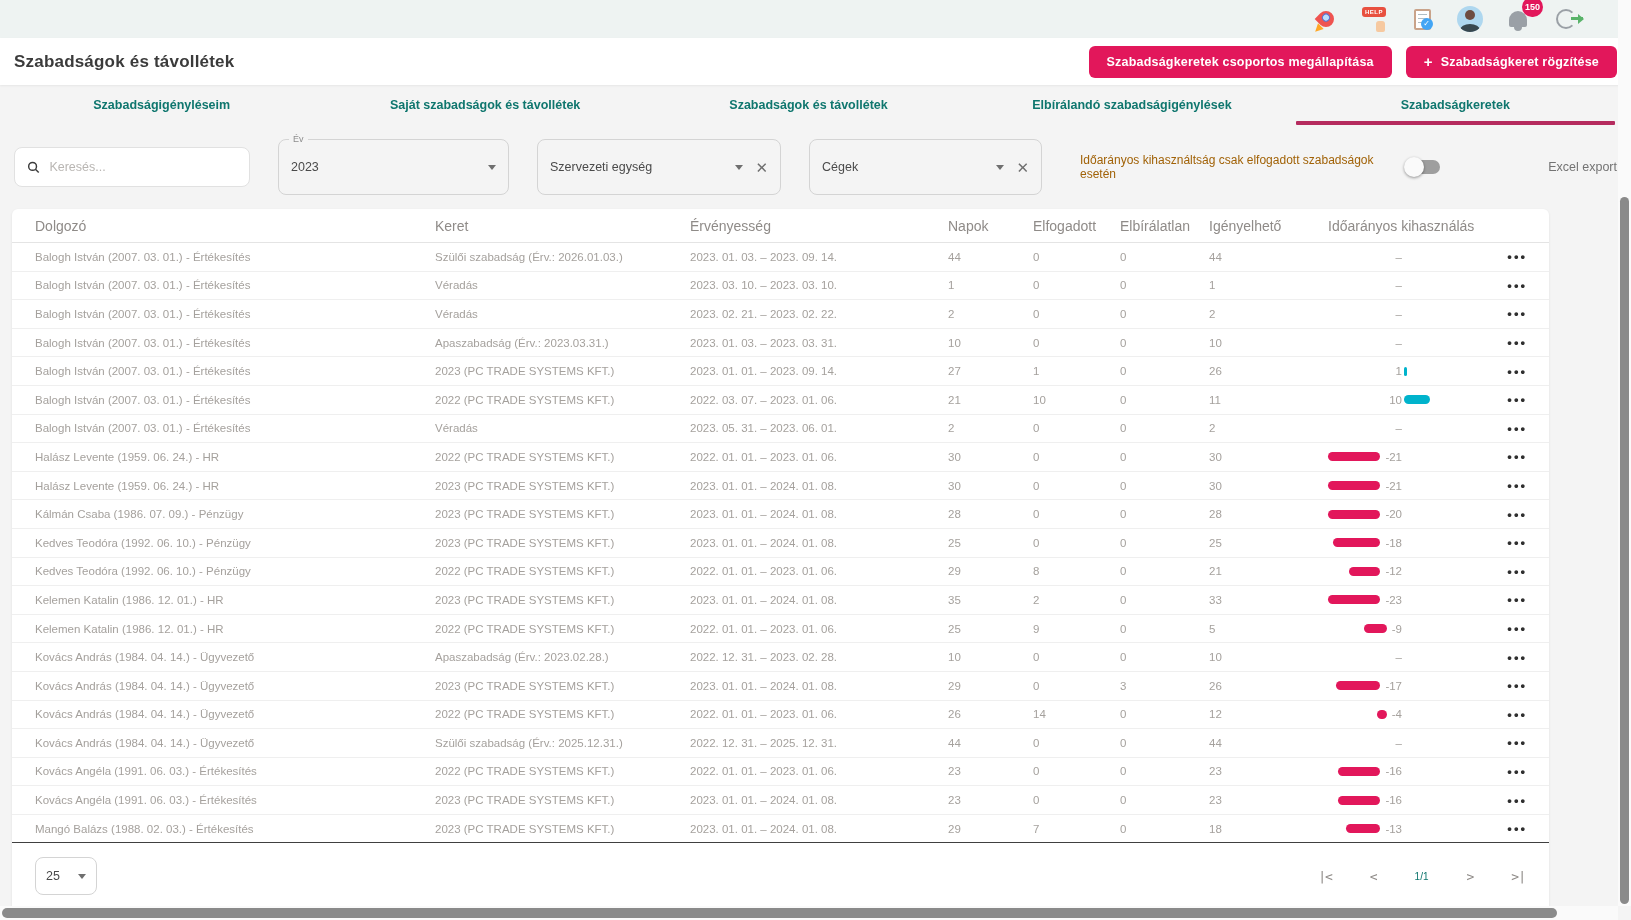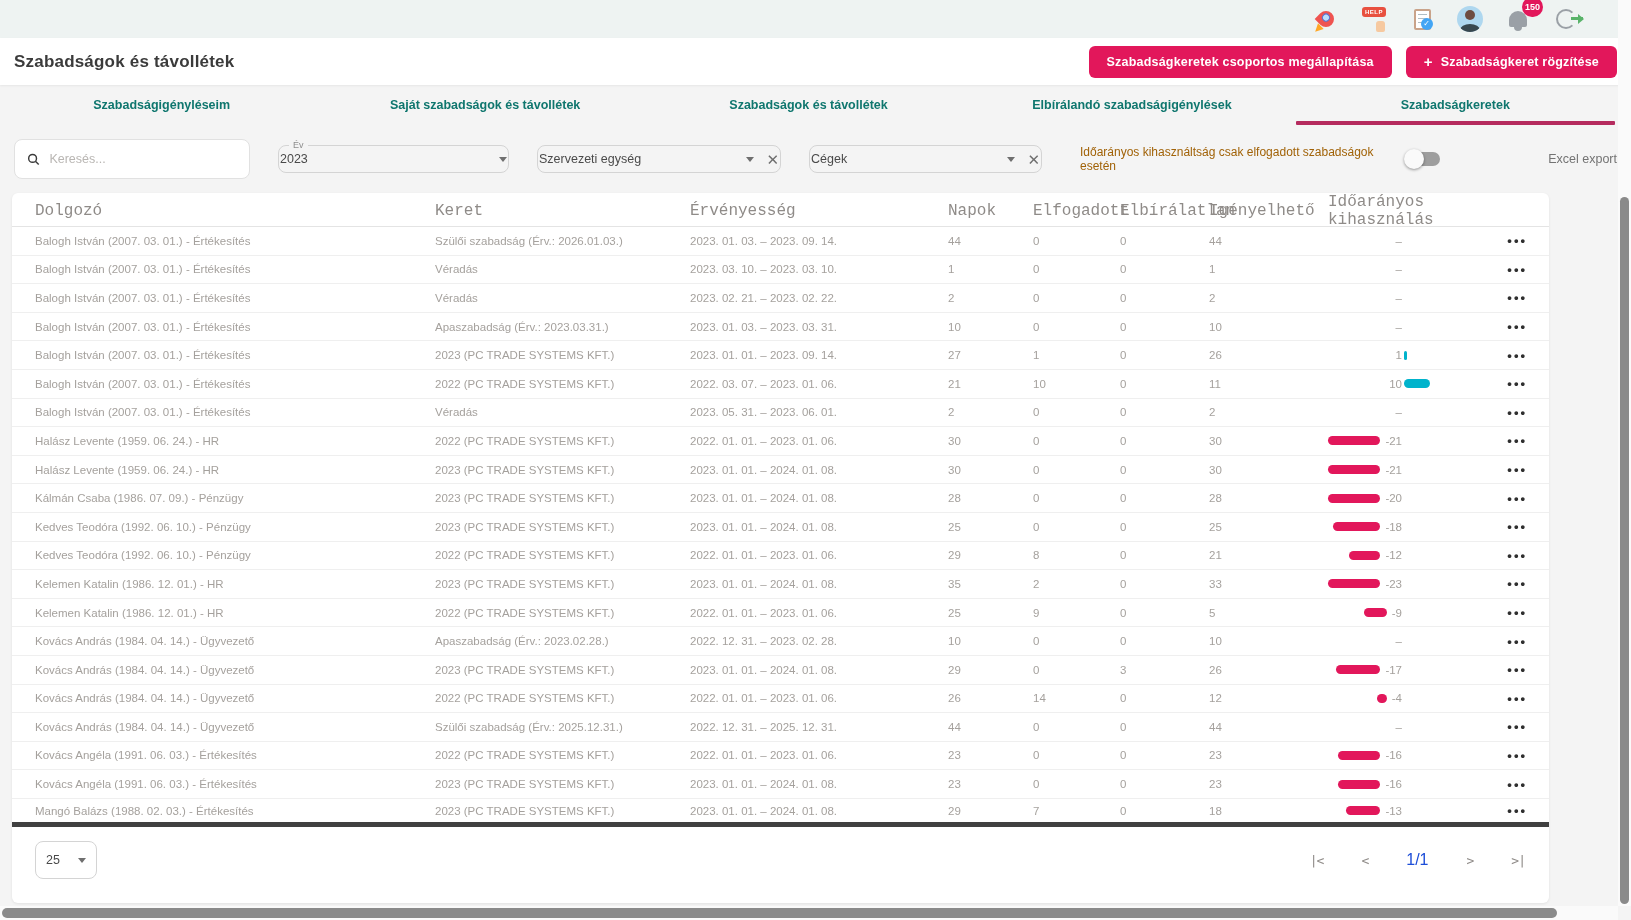--- a/index.html
+++ b/index.html
@@ -61,22 +61,22 @@
   .tab.active::after { content:""; position:absolute; left:2px; right:2px; bottom:0;
     height:4px; background:#b52b5e; border-radius:1px;}
 
   
   .filters { display:flex; align-items:center; padding:14px 14px 12px 14px; gap:28px; }
   .search-box { width:236px; height:40px; background:#fff; border:1px solid #e1e1e1;
     border-radius:8px; display:flex; align-items:center; padding:7px 12px; gap:9px;}
   .search-box input{ border:none; outline:none; font-family:inherit; font-size:12.5px;
     color:#555; width:100%; background:transparent;}
   .search-box input::placeholder{ color:#b9b6b3; }
-  .select { position:relative; height:28px; background:transparent; border:1px solid #d4d4d4;
-    border-radius:8px; display:flex; align-items:center; padding:0 1px;
+  .select { position:relative; height:56px; background:transparent; border:1px solid #d4d4d4;
+    border-radius:8px; display:flex; align-items:center; padding:0 12px;
     font-size:12.5px; color:#4a4a4a; cursor:pointer; }
   .select .flabel { position:absolute; top:-6px; left:10px; background:#f4f4f4;
     font-size:9px; color:#8d8d8d; padding:0 4px;}
   .select .val { flex:1; }
   .chev { width:0; height:0; border-left:4.5px solid transparent; border-right:4.5px solid transparent;
     border-top:5.5px solid #6f6f6f; margin-left:12px;}
   .xmark { color:#6f6f6f; font-size:15px; margin-left:12px; cursor:pointer; line-height:1;}
   .sel-year{ width:231px; } .sel-org{ width:244px; } .sel-comp{ width:233px; }
   .toggle-wrap{ display:flex; align-items:center; gap:26px; margin-left:10px;}
   .toggle-label{ font-size:12px; color:#a16207; max-width:300px;}
@@ -85,42 +85,42 @@
     background:#fafafa; box-shadow:0 1px 3px rgba(0,0,0,.4);}
   .excel{ margin-left:auto; color:#737373; font-size:12.5px; cursor:pointer; }
 
   
   .card { margin:2px 80px 0 12px; width:1537px; background:#fff; border-radius:6px;
     box-shadow:0 1px 3px rgba(0,0,0,.08); padding-bottom:6px;}
   .trow { display:grid;
     grid-template-columns:400px 255px 258px 85px 87px 89px 119px 158px 1fr;
     align-items:center; padding:0 10px 0 23px; }
   .thead { height:34px; border-bottom:1px solid #e4e4e4; }
-  .thead span { font-size:16px; color:#8f8b88;font-family:Liberation Mono, monospace; }
+  .thead span { font-size:14px; color:#8f8b88; }
   .tbody .trow { height:28.6px; border-bottom:1px solid #efefef; font-size:11.5px; color:#a5a19d; }
-  .tbody .trow:last-child{ border-bottom:5px solid #404040; }
+  .tbody .trow:last-child{ border-bottom:1px solid #404040; }
   .cell { overflow:hidden; white-space:nowrap; text-overflow:ellipsis; padding-right:8px;}
   .util-cell{ display:flex; align-items:center; }
   .util-left{ width:74px; display:flex; justify-content:flex-end; align-items:center; gap:5px;}
   .util-right{ flex:1; display:flex; justify-content:flex-start; padding-left:2px;}
   .bar{ height:9px; border-radius:5px; }
   .bar.neg{ background:#e2175b; }
   .bar.pos{ background:#00b3cc; }
   .dots{ text-align:right; padding-right:12px; color:#2f2f2f; font-size:13px;
     letter-spacing:2px; font-weight:bold; cursor:pointer; }
 
   
   .pager { display:flex; align-items:center; padding:14px 24px 18px 23px; }
   .pagesize { width:62px; height:38px; border:1px solid #d4d4d4; border-radius:8px;
     display:flex; align-items:center; justify-content:space-between; padding:0 10px;
     font-size:12.5px; color:#4a4a4a; cursor:pointer;}
   .pager-nav{ margin-left:auto; display:flex; align-items:center; gap:38px;
     font-size:13px; color:#8f8b88; }
   .pnav{ cursor:pointer; font-family:"DejaVu Sans Mono", monospace; letter-spacing:-1px;}
-  .pcount{ font-size:16px; color:#1d4ed8; }
+  .pcount{ font-size:10px; color:#0f766e; }
 
   
   .vscroll{ position:fixed; right:0; top:0; bottom:14px; width:13px; background:#fafafa;}
   .vthumb{ position:absolute; top:197px; bottom:2px; left:2px; width:9px;
     background:#8a8a8a; border-radius:5px;}
   .hscroll{ position:fixed; left:0; right:13px; bottom:0; height:14px; background:#fafafa;}
   .hthumb{ position:absolute; left:2px; top:2px; width:1555px; height:10px;
     background:#8a8a8a; border-radius:5px;}
 </style>
 </head>

